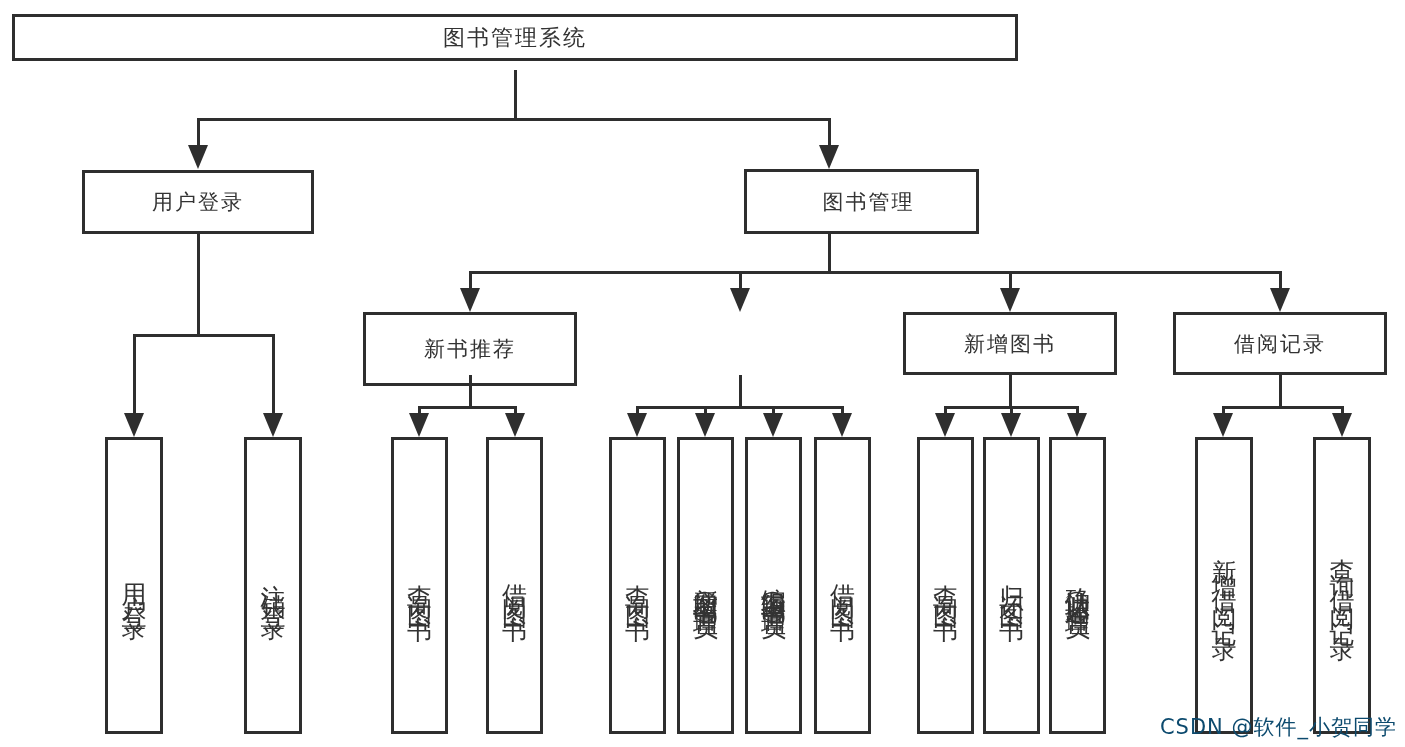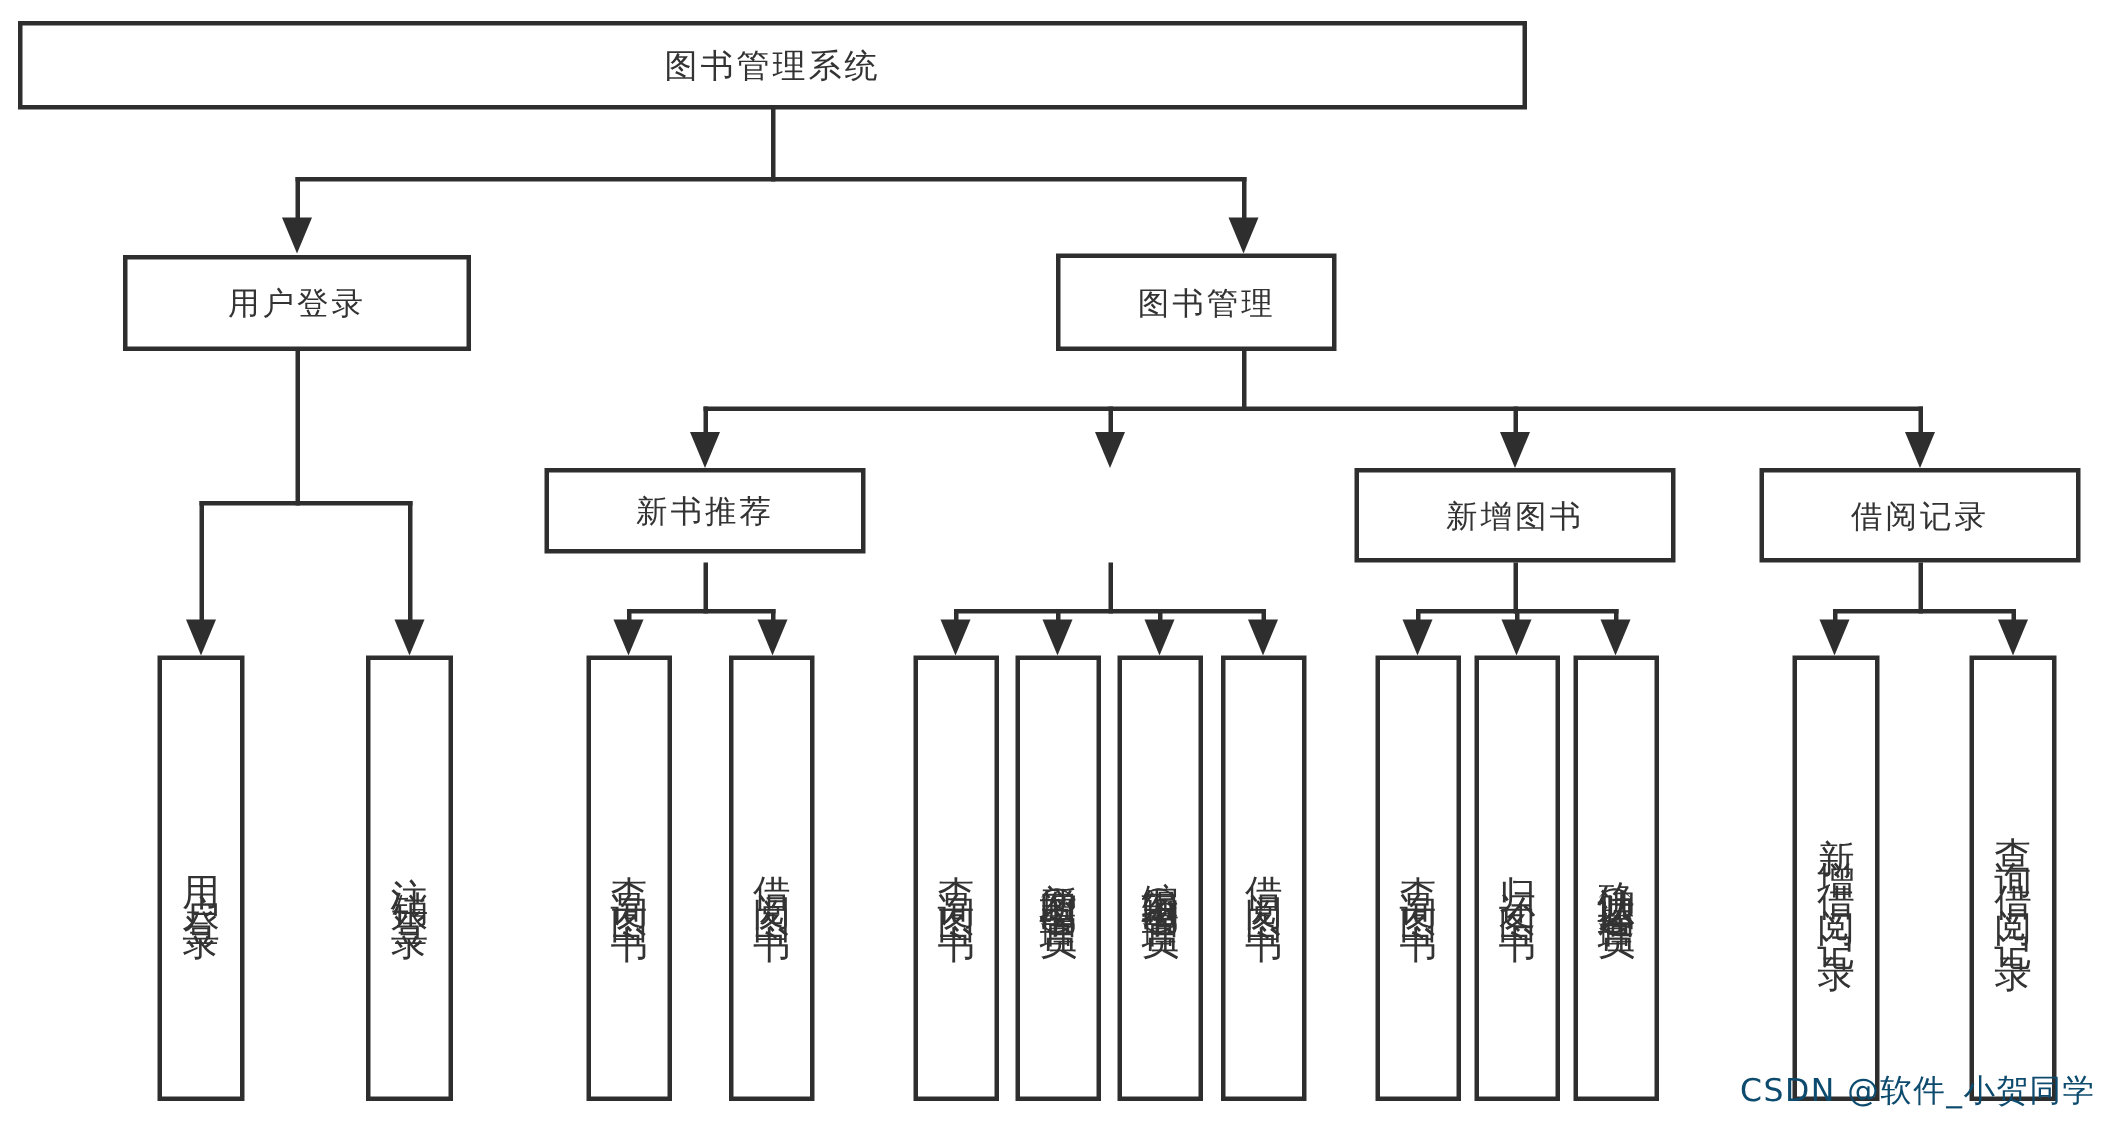--- a/index.html
+++ b/index.html
@@ -47,51 +47,51 @@
     position:absolute;right:8px;bottom:6px;
     font-size:21px;color:#0c4a6e;letter-spacing:1px;
     white-space:nowrap;
   }
 </style>
 </head>
 <body>
 
 <div class="canvas">
 
-  <div class="hbox root" style="left:12px;top:14px;width:1006px;height:59px;">图书管理系统</div>
+  <div class="hbox root" style="left:12px;top:14px;width:1006px;height:47px;">图书管理系统</div>
 
   <div class="vl" style="left:514px;top:70px;height:51px;"></div>
   <div class="hl" style="left:197px;top:118px;width:634px;"></div>
   <div class="vl" style="left:197px;top:118px;height:28px;"></div>
   <div class="vl" style="left:828px;top:118px;height:28px;"></div>
   <div class="ar" style="left:188px;top:145px;"></div>
   <div class="ar" style="left:819px;top:145px;"></div>
 
   <div class="hbox" style="left:82px;top:170px;width:232px;height:64px;">用户登录</div>
-  <div class="hbox" style="left:704px;top:169px;width:187px;height:65px;padding-left:14px;">图书管理</div>
+  <div class="hbox" style="left:744px;top:169px;width:235px;height:65px;padding-left:14px;">图书管理</div>
 
   <div class="vl" style="left:197px;top:234px;height:103px;"></div>
   <div class="hl" style="left:133px;top:334px;width:142px;"></div>
   <div class="vl" style="left:133px;top:334px;height:82px;"></div>
   <div class="vl" style="left:272px;top:334px;height:82px;"></div>
   <div class="ar" style="left:124px;top:413px;"></div>
   <div class="ar" style="left:263px;top:413px;"></div>
 
   <div class="vl" style="left:828px;top:234px;height:40px;"></div>
   <div class="hl" style="left:469px;top:271px;width:813px;"></div>
   <div class="vl" style="left:469px;top:271px;height:22px;"></div>
   <div class="vl" style="left:739px;top:271px;height:22px;"></div>
   <div class="vl" style="left:1009px;top:271px;height:22px;"></div>
   <div class="vl" style="left:1279px;top:271px;height:22px;"></div>
   <div class="ar" style="left:460px;top:288px;"></div>
   <div class="ar" style="left:730px;top:288px;"></div>
   <div class="ar" style="left:1000px;top:288px;"></div>
   <div class="ar" style="left:1270px;top:288px;"></div>
 
-  <div class="hbox" style="left:363px;top:312px;width:214px;height:57px;">新书推荐</div>
+  <div class="hbox" style="left:363px;top:312px;width:214px;height:74px;">新书推荐</div>
   <div class="hbox" style="left:903px;top:312px;width:214px;height:63px;">新增图书</div>
   <div class="hbox" style="left:1173px;top:312px;width:214px;height:63px;">借阅记录</div>
 
   <div class="vl" style="left:469px;top:375px;height:34px;"></div>
   <div class="hl" style="left:418px;top:406px;width:99px;"></div>
   <div class="vl" style="left:418px;top:406px;height:12px;"></div>
   <div class="vl" style="left:514px;top:406px;height:12px;"></div>
   <div class="ar" style="left:409px;top:413px;"></div>
   <div class="ar" style="left:505px;top:413px;"></div>
 

